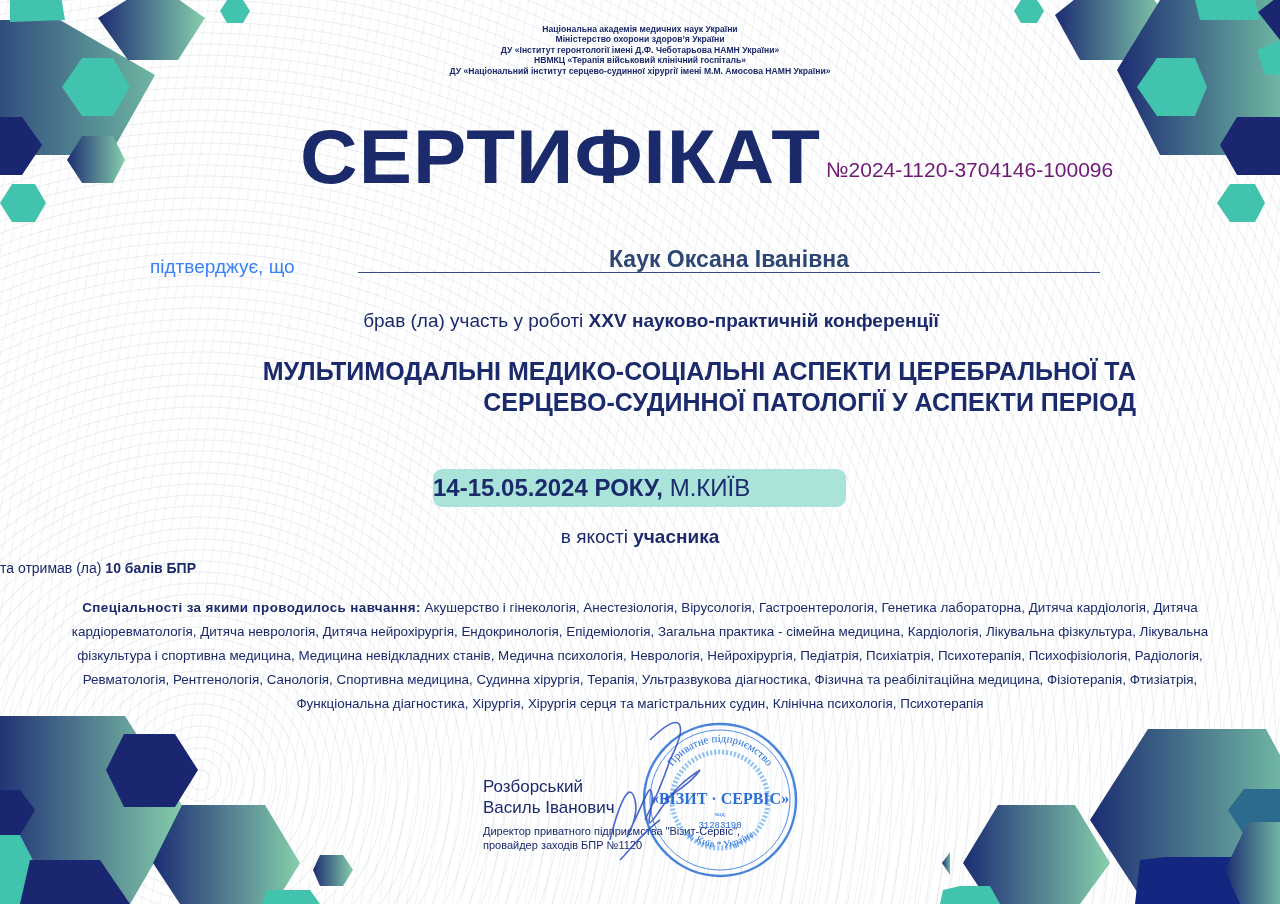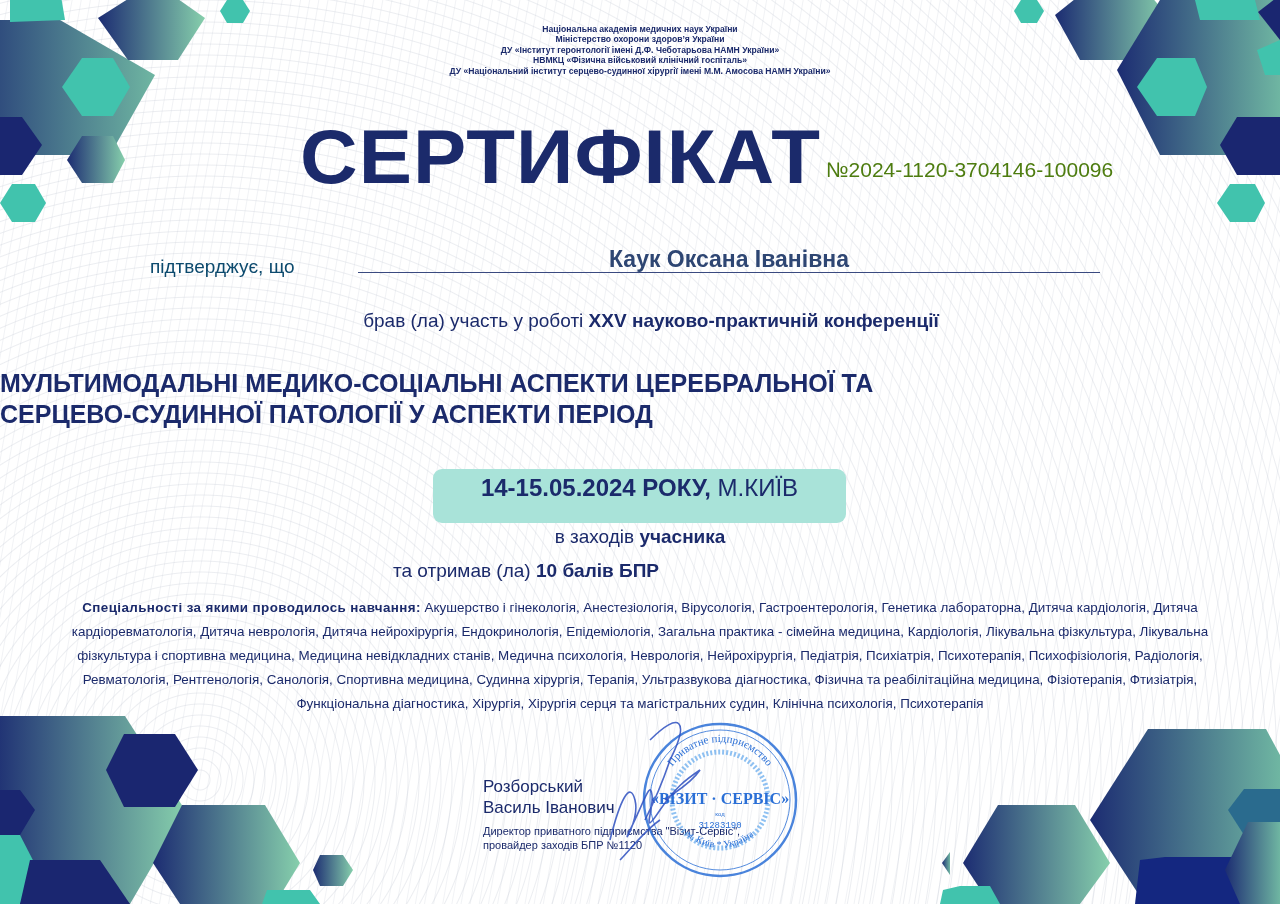--- a/index.html
+++ b/index.html
@@ -17,41 +17,41 @@
   }
   .hex-layer { position: absolute; inset: 0; z-index: 1; pointer-events: none; }
   .content { position: absolute; inset: 0; z-index: 2; }
 
   .orgs { position: absolute; top: 24px; left: 0; width: 1280px; text-align: center;
     font-size: 8.6px; font-weight: bold; line-height: 10.4px; color: #1b2a6b; }
   .orgs div { white-space: nowrap; }
 
   .title { position: absolute; left: 300px; top: 112px; font-size: 76px; font-weight: bold;
     letter-spacing: 1px; color: #1b2a6b; line-height: 90px; transform: scaleX(1.05); transform-origin: left; }
-  .cert-number { position: absolute; left: 826px; top: 158px; font-size: 21px; color: #4d7c0f; }
+  .cert-number { position: absolute; left: 826px; top: 158px; font-size: 21px; color: #701a75; }
 
-  .confirms { position: absolute; left: 150px; top: 256px; font-size: 19px; color: #0c4a6e; }
+  .confirms { position: absolute; left: 150px; top: 256px; font-size: 19px; color: #3b82f6; }
   .name-line { position: absolute; left: 358px; top: 272px; width: 742px; border-bottom: 1px solid #3a4a80; }
   .recipient { position: absolute; left: 358px; top: 246px; width: 742px; text-align: center;
     font-size: 23px; font-weight: bold; color: #2e4673; }
 
   .participated { position: absolute; left: 11px; width: 1280px; top: 310px; text-align: center; font-size: 19px; }
   .participated b { font-weight: bold; }
 
-  .conf-title { position: absolute; left: 0; width: 1136px; top: 356px; text-align: left;
-    font-size: 25px; font-weight: bold; line-height: 31px; color: #1b2a6b; margin-top: 12px; }
+  .conf-title { position: absolute; left: 0; width: 1136px; top: 356px; text-align: right;
+    font-size: 25px; font-weight: bold; line-height: 31px; color: #1b2a6b; }
   .conf-title div { white-space: nowrap; }
 
-  .date-pill { position: absolute; left: 433px; top: 469px; width: 413px; height: 54px;
-    background: #a9e3d9; border-radius: 9px; text-align: center; line-height: 38px;
+  .date-pill { position: absolute; left: 433px; top: 469px; width: 413px; height: 38px;
+    background: #a9e3d9; border-radius: 9px; line-height: 38px;
     font-size: 24px; color: #1b2a6b; }
   .date-pill b { font-weight: bold; }
 
   .role { position: absolute; left: 0; width: 1280px; top: 526px; text-align: center; font-size: 19px; }
-  .points { position: absolute; left: 0; width: 1052px; top: 560px; text-align: center; font-size: 19px; }
+  .points { position: absolute; left: 0; width: 1052px; top: 560px; text-align: left; font-size: 14px; }
 
   .specs { position: absolute; left: 64px; width: 1152px; top: 596px; text-align: center;
     font-size: 13.4px; line-height: 24px; color: #1b2a6b; }
   .specs b { font-weight: bold; letter-spacing: 0.4px; }
 
   .signer { position: absolute; left: 483px; top: 776px; font-size: 17px; font-weight: normal; line-height: 21px; color: #1b2a6b; }
   .signer-role { position: absolute; left: 483px; top: 824px; font-size: 11px; line-height: 14px; color: #1b2a6b; }
 
   .stamp { position: absolute; left: 640px; top: 720px; width: 160px; height: 160px; }
   .signature { position: absolute; left: 590px; top: 700px; width: 140px; height: 180px; }
@@ -109,21 +109,21 @@
   <polygon points="1140,860 1165,857 1240,857 1260,904 1135,904" fill="#142780"></polygon>
   <polygon points="1225,870 1248,822 1280,822 1280,904 1240,904" fill="url(#g2)"></polygon>
 </svg>
 
 <div class="content">
 
   <div class="orgs">
     <div>Національна академія медичних наук України</div>
     <div>Міністерство охорони здоров’я України</div>
     <div>ДУ «Інститут геронтології імені Д.Ф. Чеботарьова НАМН України»</div>
-    <div>НВМКЦ «Фізична військовий клінічний госпіталь»</div>
+    <div>НВМКЦ «Терапія військовий клінічний госпіталь»</div>
     <div>ДУ «Національний інститут серцево-судинної хірургії імені М.М. Амосова НАМН України»</div>
   </div>
 
   <div class="title">СЕРТИФІКАТ</div>
   <div class="cert-number">№2024-1120-3704146-100096</div>
 
   <div class="confirms">підтверджує, що</div>
   <div class="name-line"></div>
   <div class="recipient">Каук Оксана Іванівна</div>
 
@@ -136,21 +136,21 @@
     <div>МУЛЬТИМОДАЛЬНІ МЕДИКО-СОЦІАЛЬНІ АСПЕКТИ ЦЕРЕБРАЛЬНОЇ ТА</div>
     <div>СЕРЦЕВО-СУДИННОЇ ПАТОЛОГІЇ У АСПЕКТИ ПЕРІОД</div>
   </div>
 
   <div class="date-pill">
     <b>14-15.05.2024 РОКУ,</b>
     <span>М.КИЇВ</span>
   </div>
 
   <div class="role">
-    <span>в заходів</span>
+    <span>в якості</span>
     <b>учасника</b>
   </div>
 
   <div class="points">
     <span>та отримав (ла)</span>
     <b>10 балів БПР</b>
   </div>
 
   <div class="specs">
     <b>Спеціальності за якими проводилось навчання:</b>

